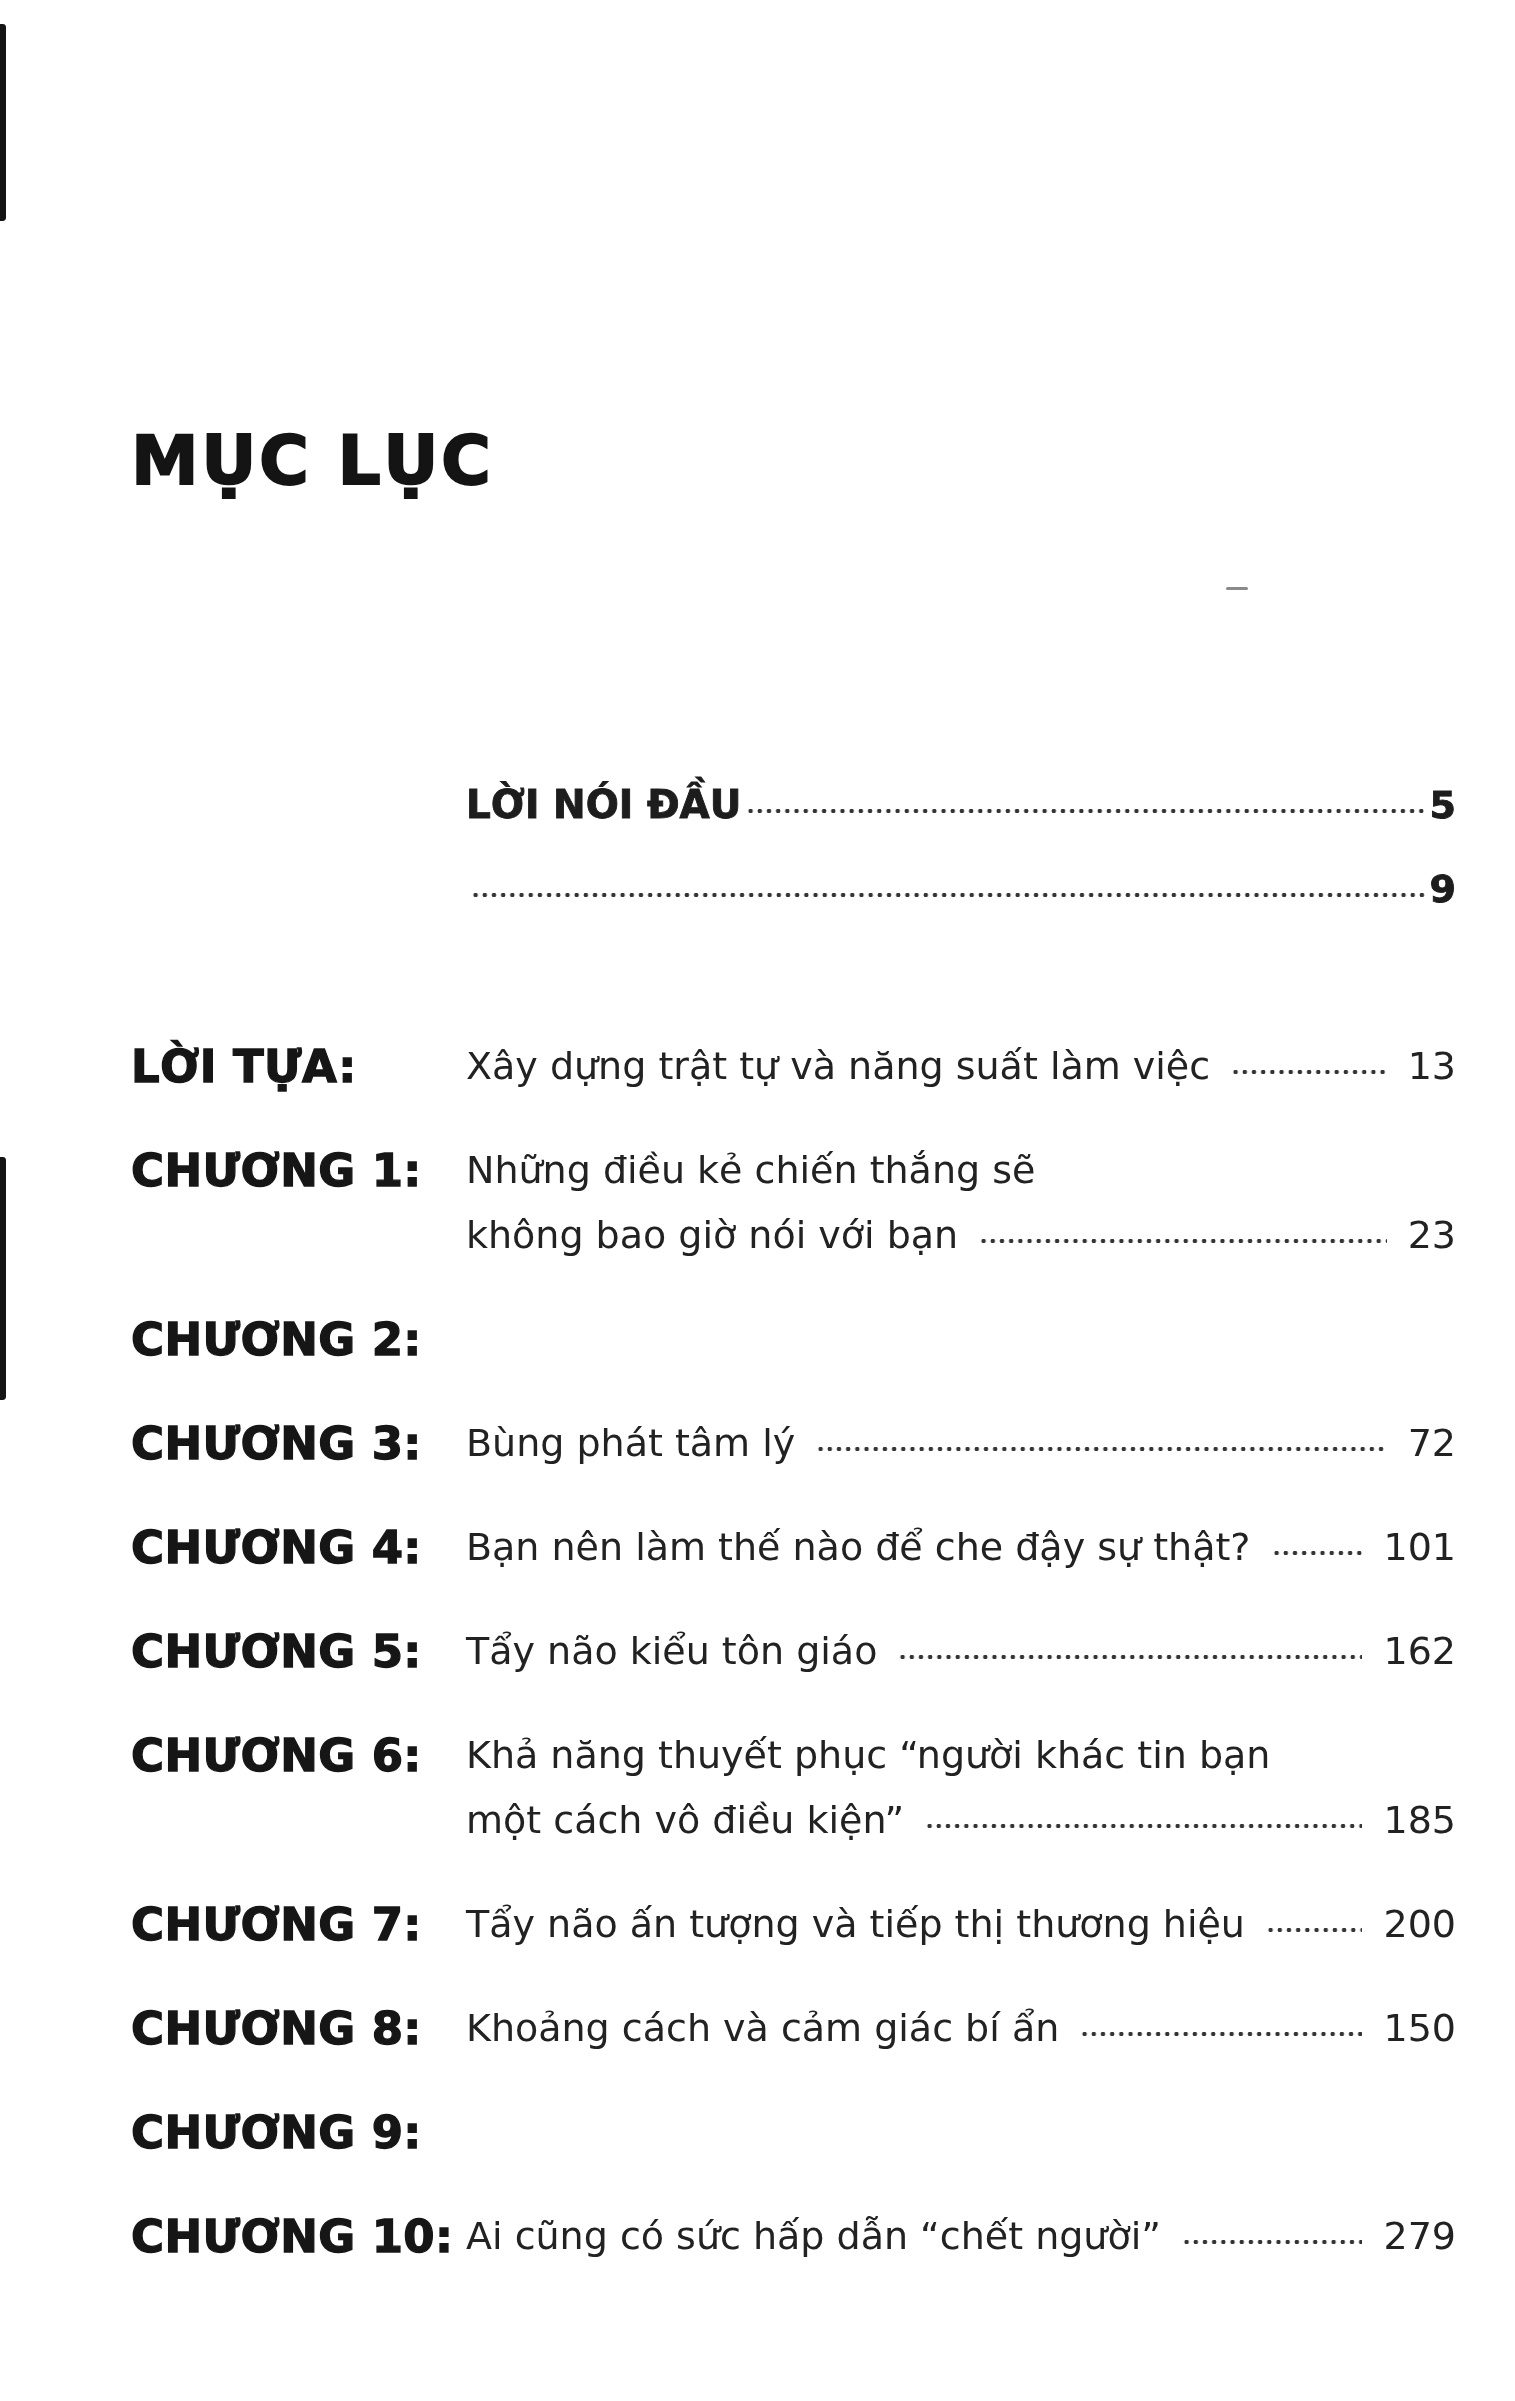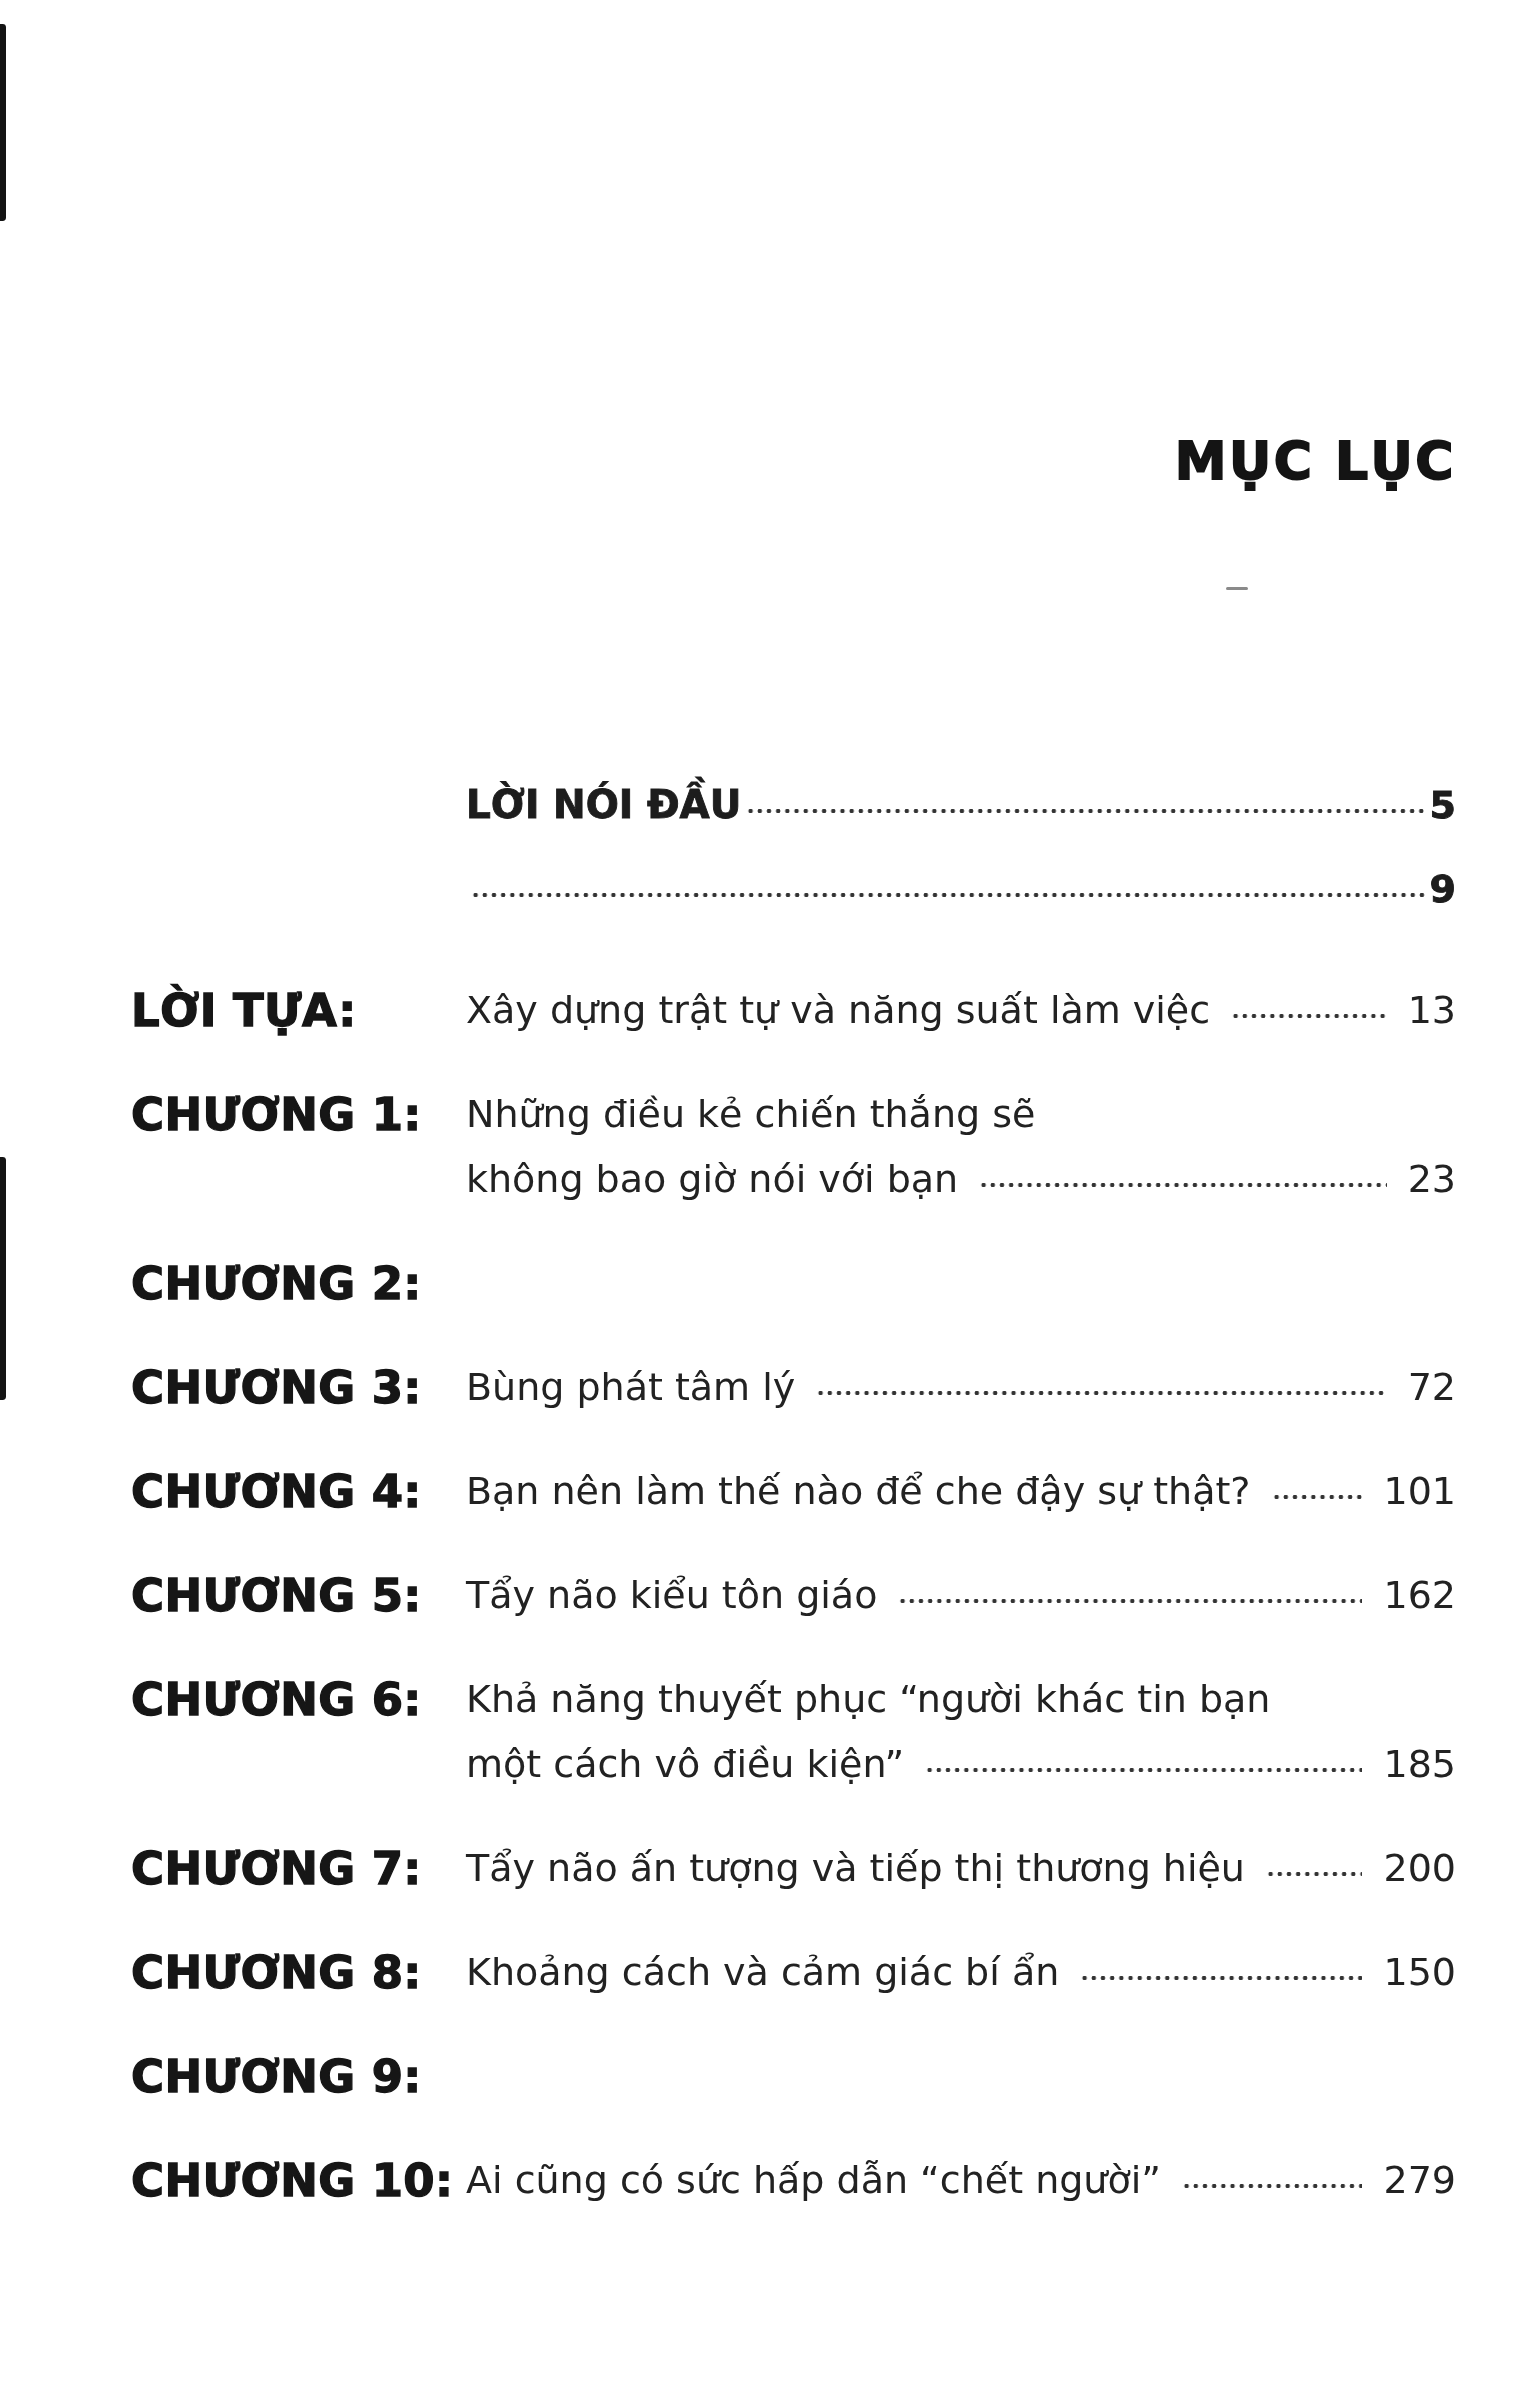--- a/index.html
+++ b/index.html
@@ -37,25 +37,24 @@
   }
 
   .content {
     position: absolute;
     left: 131px;
     top: 419px;
     width: 1325px;
   }
 
   .page-title {
-    font-size: 52px;
+    font-size: 68px;
     line-height: 84px;
     font-weight: bold;
     letter-spacing: 2.5px;
-    text-align: right;
     color: #141414;
     -webkit-text-stroke: 1.8px #141414;
     margin: 0;
   }
 
   
   .front {
     margin-top: 277px;
     margin-left: 335px;
   }
@@ -68,21 +67,21 @@
     line-height: 50px;
     margin-bottom: 34px;
     justify-content: flex-end;
   }
   .fm-row .pg {
     font-weight: bold;
   }
 
   
   .entries {
-    margin-top: 64px;
+    margin-top: 120px;
   }
   .row {
     display: flex;
     margin-bottom: 39px;
   }
   .label {
     width: 335px;
     flex-shrink: 0;
     font-size: 45px;
     font-weight: bold;

